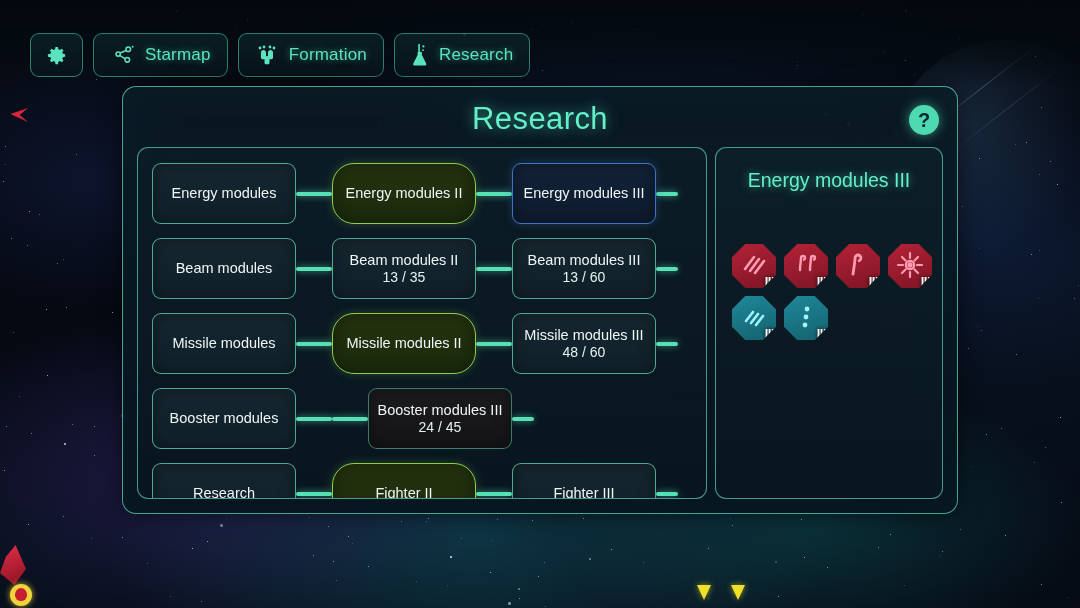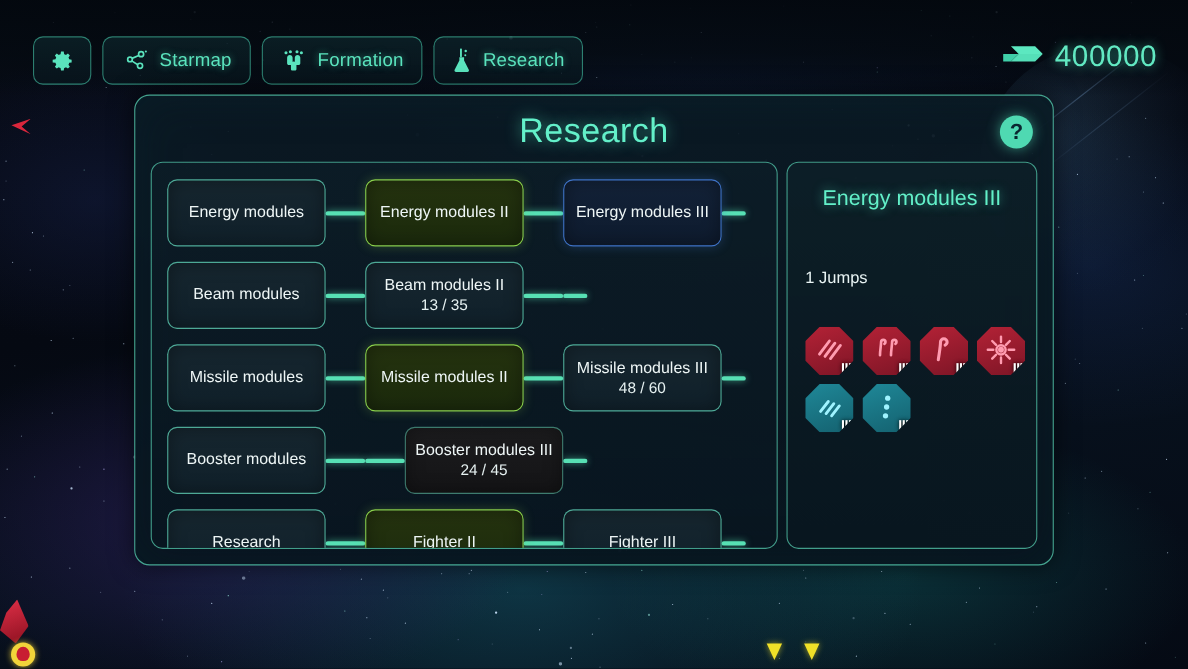--- a/index.html
+++ b/index.html
@@ -135,20 +135,21 @@
     display:flex; flex-direction:column; align-items:center; justify-content:center;
     color:#eef6f6; font-size:14.5px; line-height:1.25;
     text-align:center; cursor:pointer;
     box-shadow:inset 0 0 16px rgba(0,0,0,.35);
   }
   .node .sub { font-size:14px; color:#e6f1f1; }
   .node.green {
     border-color:#8ad04a;
     background:linear-gradient(180deg,#25330f,#1b2a0c);
     box-shadow:0 0 10px rgba(138,208,74,.25), inset 0 0 16px rgba(0,0,0,.35);
+    border-radius:22px;
   }
   .node.blue {
     border-color:#3f73c8;
     background:linear-gradient(180deg,#132238,#0e1b2e);
     box-shadow:0 0 10px rgba(63,115,200,.3), inset 0 0 16px rgba(0,0,0,.35);
   }
   .node.dark {
     background:linear-gradient(180deg,#1c1c1e,#141416);
     border-color:rgba(92,204,178,.55);
   }
@@ -611,30 +612,20 @@
           <circle cx="12.4" cy="3.4" r="1.1"></circle>
           <circle cx="12" cy="7.2" r=".9"></circle>
           <path d="M6.6 9h4.3v3.1l4.3 8.3c.5 1-.2 2.1-1.3 2.1H3.6c-1.1 0-1.8-1.1-1.3-2.1l4.3-8.3z"></path>
         </svg>
       </span>
       <span>Research</span>
     </div>
 
   </div>
 
-  <div class="credits">
-    <span>
-      <svg width="38" height="24" viewBox="0 0 38 24">
-        <path d="M9 6h22l7 7H16z" fill="#5ce8c0"></path>
-        <path d="M2 13h14l-7 7H2z" fill="#3fcfa8"></path>
-        <path d="M16 13h22l-7 7H9z" fill="#55dfb8"></path>
-      </svg>
-    </span>
-    <span>400000</span>
-  </div>
 </div>
 
 <div id="panel">
 
   <div id="panel-title">Research</div>
 
   <div id="help-btn">
     <span>?</span>
   </div>
 
@@ -657,20 +648,24 @@
         <div class="tree-row">
           <div class="node ">
             <div>Beam modules</div>
           </div>
           <div class="link"></div>
           <div class="node ">
             <div>Beam modules II</div>
             <div class="sub">13 / 35</div>
           </div>
           <div class="link"></div>
+          <div class="node ">
+            <div>Beam modules III</div>
+            <div class="sub">13 / 60</div>
+          </div>
           <div class="link stub-right"></div>
         </div>
         <div class="tree-row">
           <div class="node ">
             <div>Missile modules</div>
           </div>
           <div class="link"></div>
           <div class="node green">
             <div>Missile modules II</div>
           </div>
@@ -707,21 +702,20 @@
           </div>
           <div class="link stub-right"></div>
         </div>
       </div>
   </div>
 
   <div id="detail">
     <h2>Energy modules III</h2>
 
     <div id="dur-block">
-      <div class="sec-value">1 Jumps</div>
     </div>
 
     <div id="unlocks-block">
       <div id="badges">
           <div class="badge red">
             <span>
               <svg width="32" height="32" viewBox="0 0 32 32" stroke="#ff9bb0" stroke-width="2.6" stroke-linecap="round" fill="none">
                 <path d="M7 20 16 8"></path>
                 <path d="M12 22 21 10"></path>
                 <path d="M17 24 26 12"></path>

